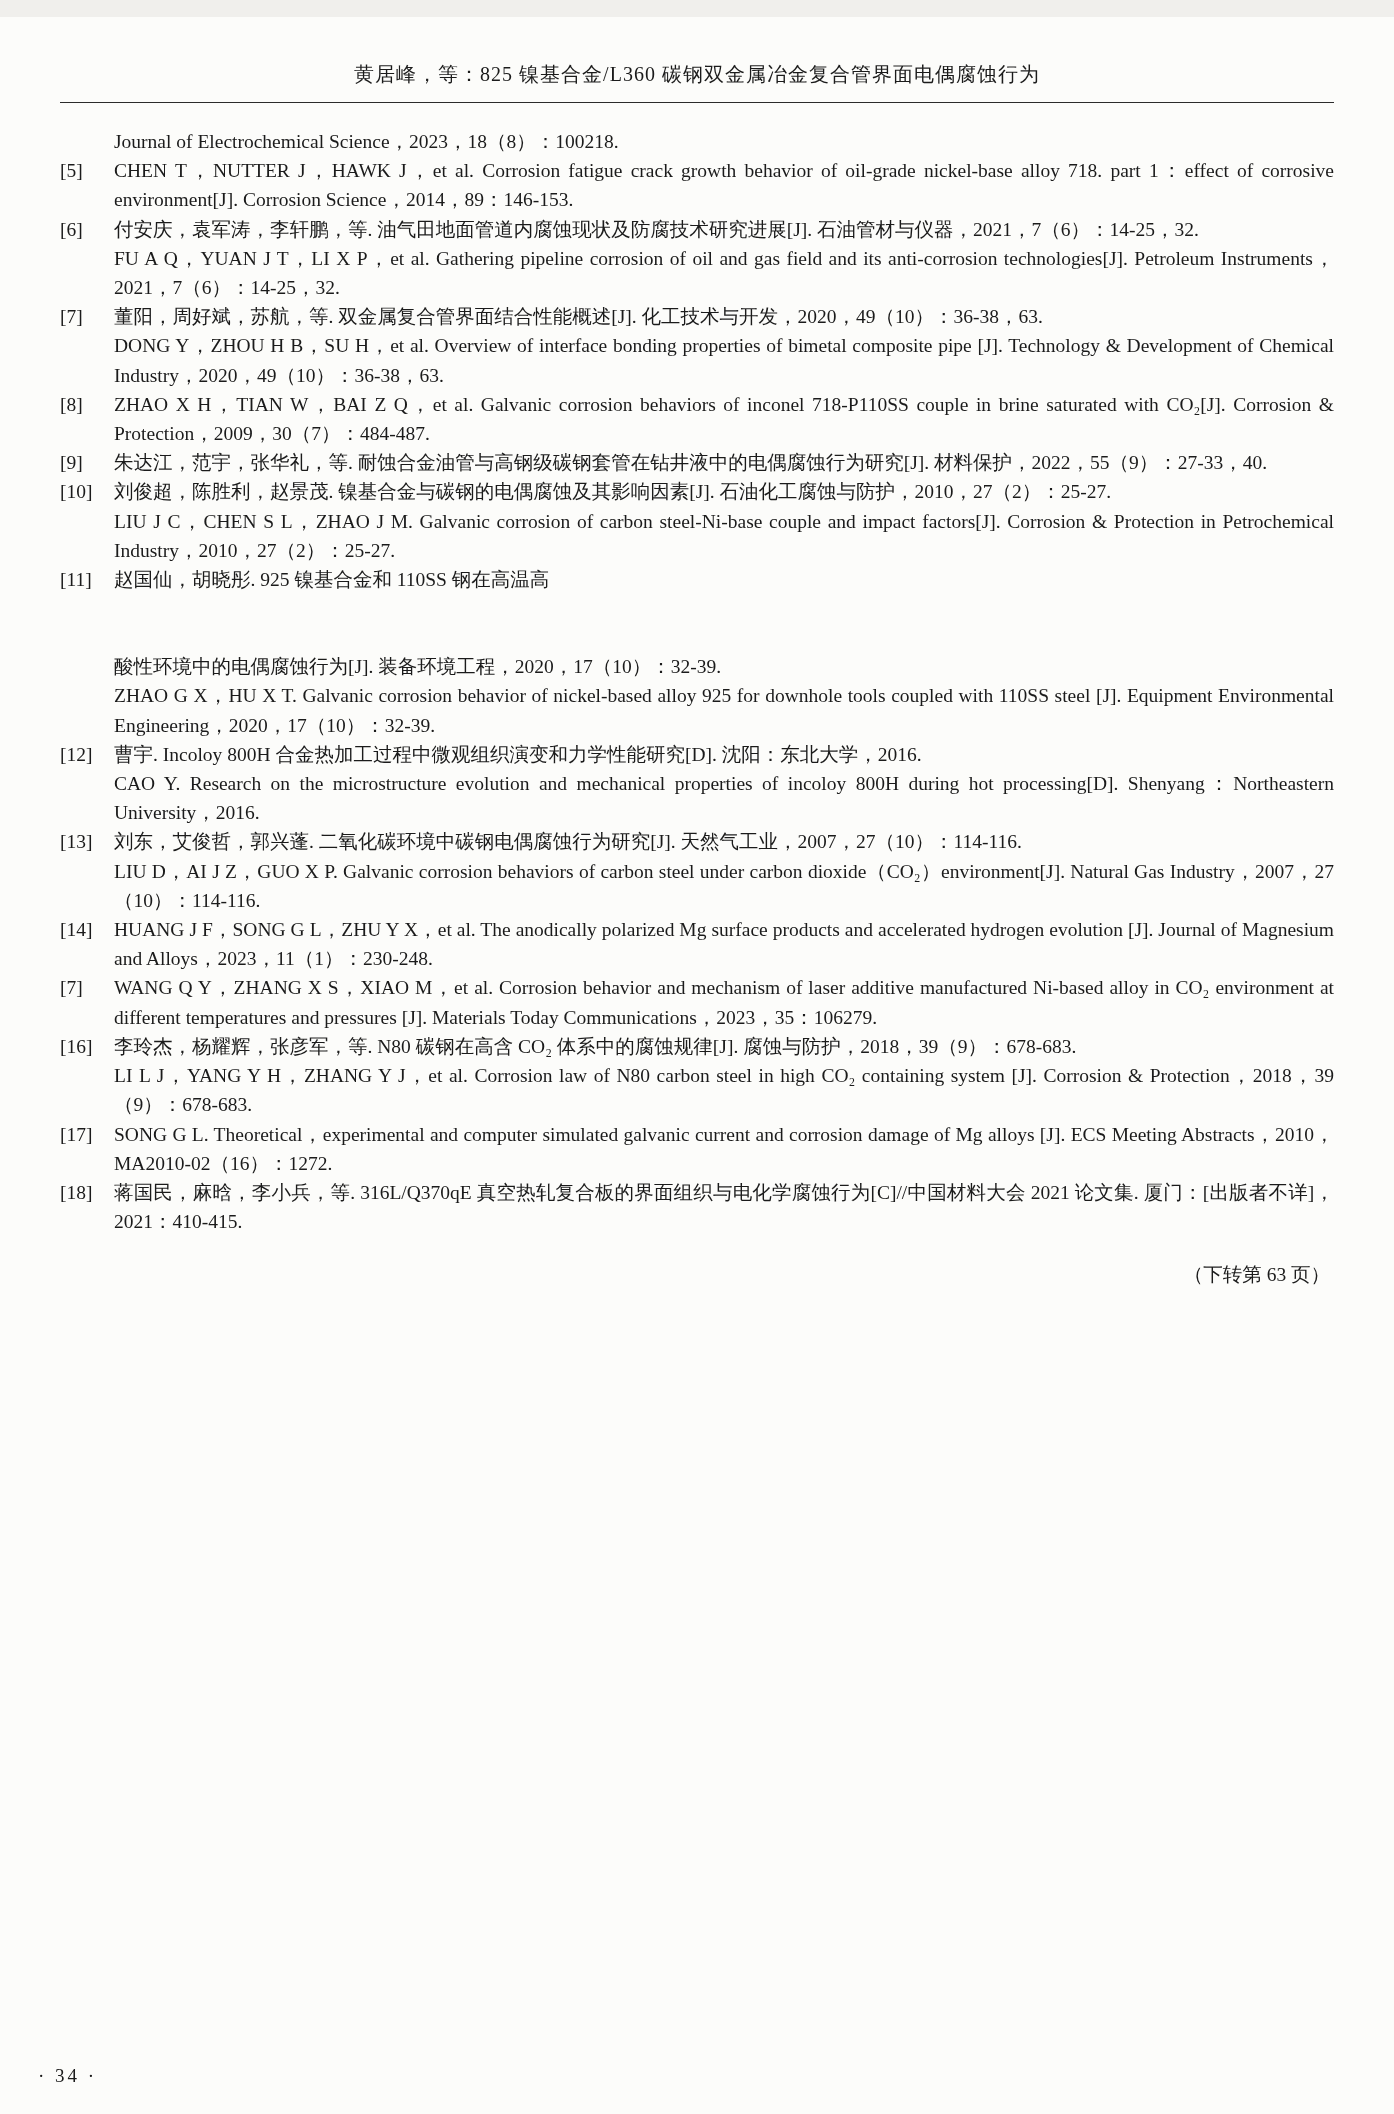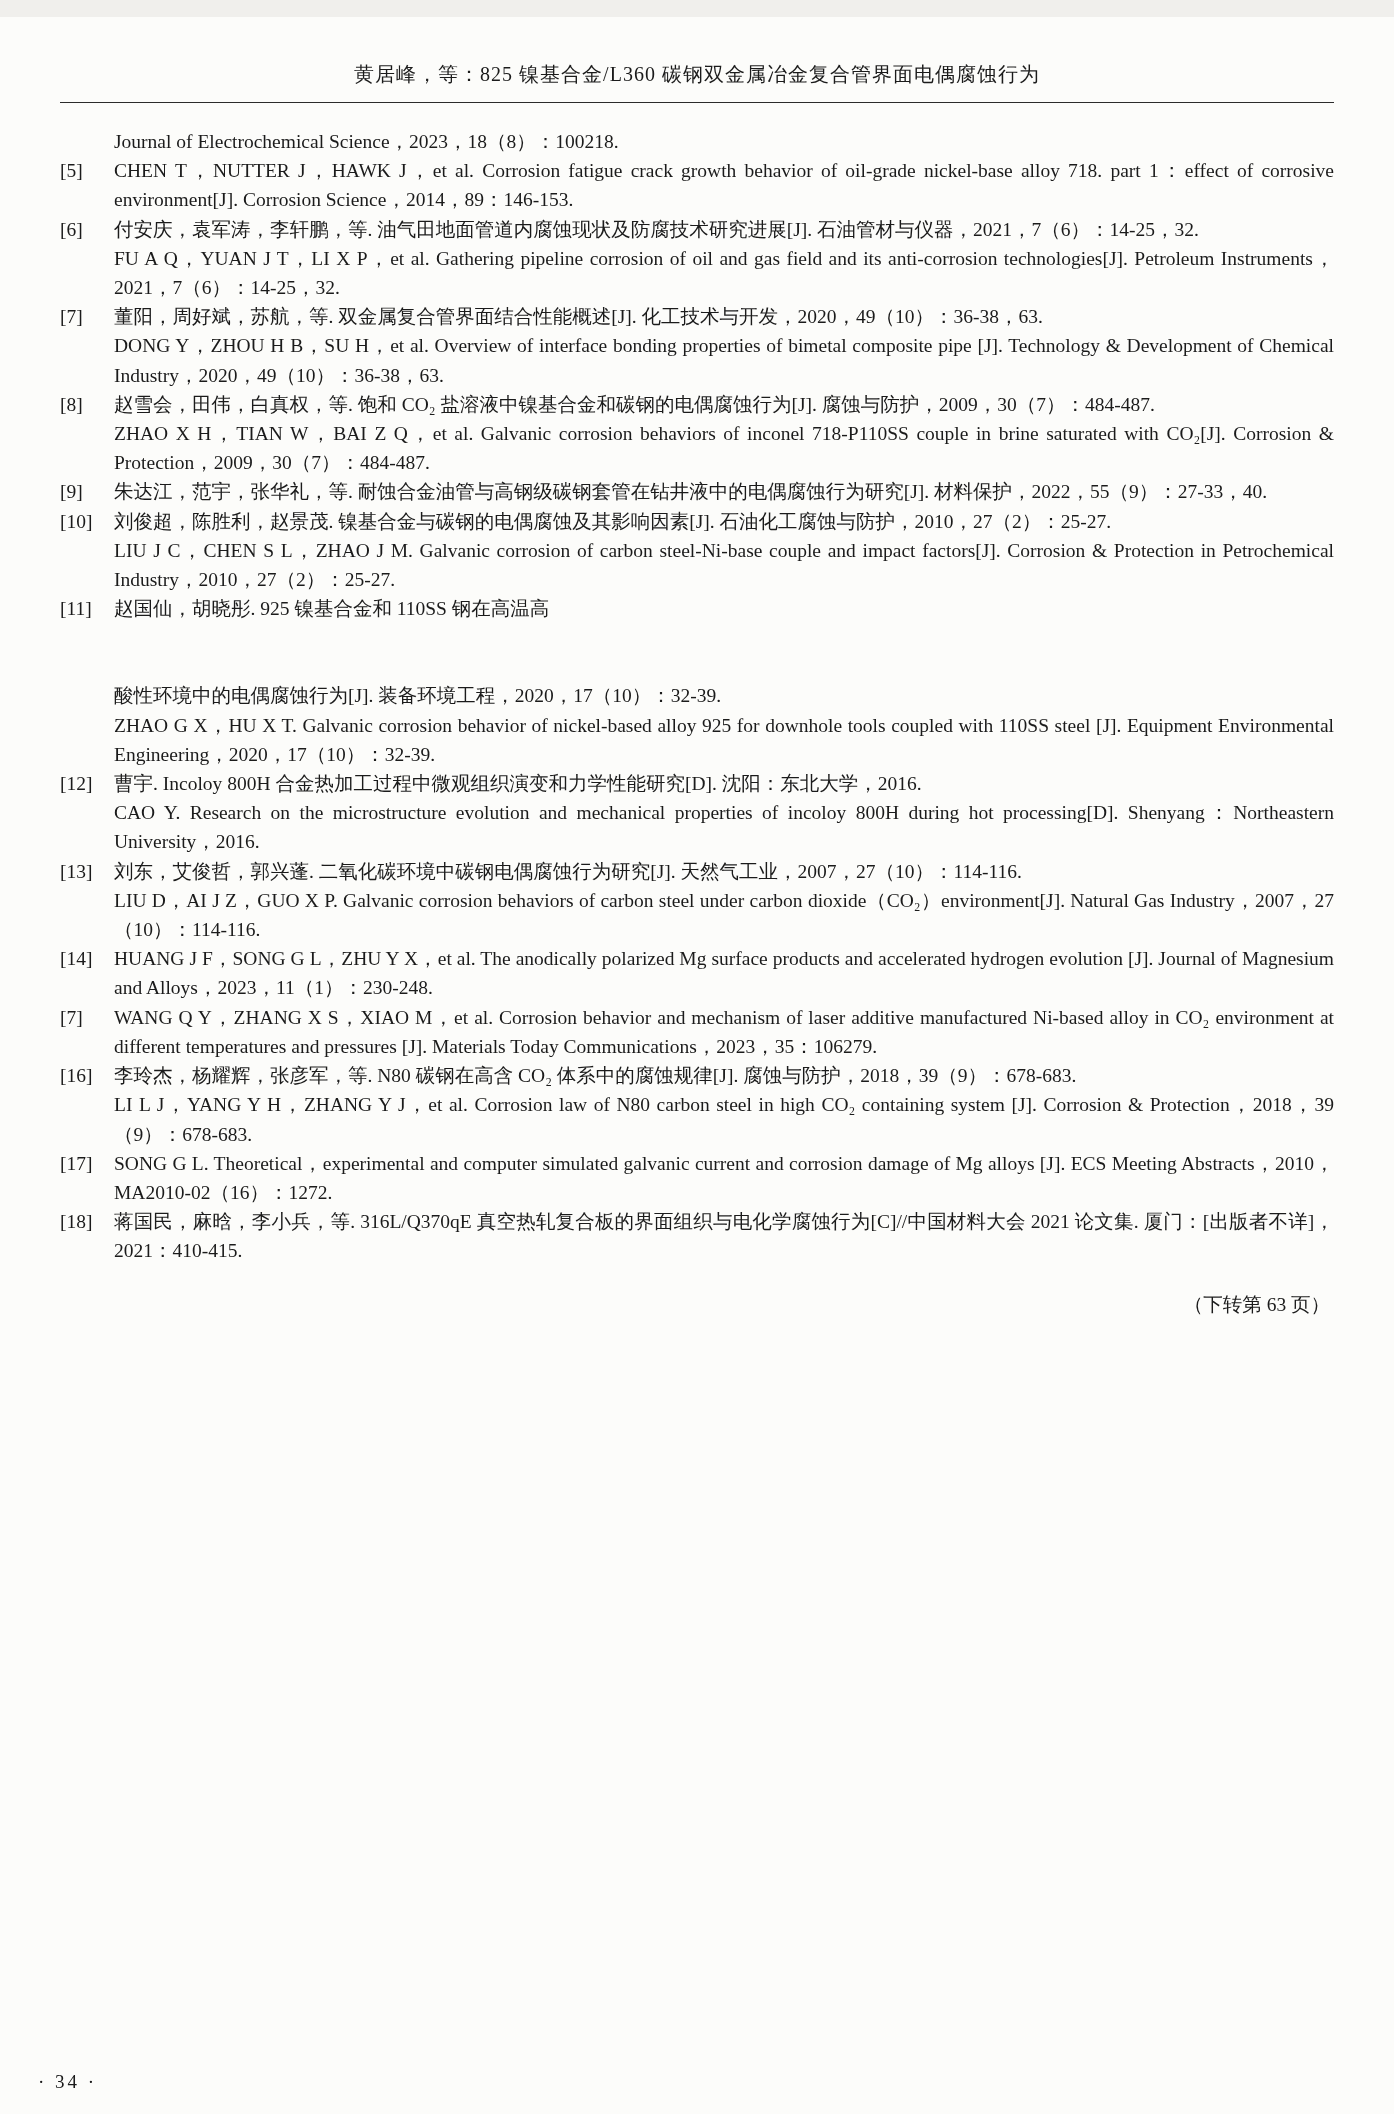--- a/index.html
+++ b/index.html
@@ -55,21 +55,21 @@
     margin-top: 24px;
     text-align: right;
     font-size: 19.5px;
     line-height: 29.2px;
     padding-right: 4px;
   }
 
   .page-footer {
     position: absolute;
     left: 38px;
-    bottom: 38px;
+    bottom: 44px;
   }
   .page-number {
     font-size: 19px;
     letter-spacing: 3px;
   }
 </style>
 </head>
 <body>
 
 <div class="page">
@@ -104,21 +104,20 @@
           <div class="ref-item">
             <span class="ref-label">[7]</span>
             <div class="ref-body">
               <p class="ref-para">董阳，周好斌，苏航，等. 双金属复合管界面结合性能概述[J]. 化工技术与开发，2020，49（10）：36-38，63.</p>
               <p class="ref-para">DONG Y，ZHOU H B，SU H，et al. Overview of interface bonding properties of bimetal composite pipe [J]. Technology &amp; Development of Chemical Industry，2020，49（10）：36-38，63.</p>
             </div>
           </div>
           <div class="ref-item">
             <span class="ref-label">[8]</span>
             <div class="ref-body">
-              <p class="ref-para">赵雪会，田伟，白真权，等. 饱和 CO₂ 盐溶液中镍基合金和碳钢的电偶腐蚀行为[J]. 腐蚀与防护，2009，30（7）：484-487.</p>
               <p class="ref-para">ZHAO X H，TIAN W，BAI Z Q，et al. Galvanic corrosion behaviors of inconel 718-P110SS couple in brine saturated with CO₂[J]. Corrosion &amp; Protection，2009，30（7）：484-487.</p>
             </div>
           </div>
           <div class="ref-item">
             <span class="ref-label">[9]</span>
             <div class="ref-body">
               <p class="ref-para">朱达江，范宇，张华礼，等. 耐蚀合金油管与高钢级碳钢套管在钻井液中的电偶腐蚀行为研究[J]. 材料保护，2022，55（9）：27-33，40.</p>
             </div>
           </div>
           <div class="ref-item">

